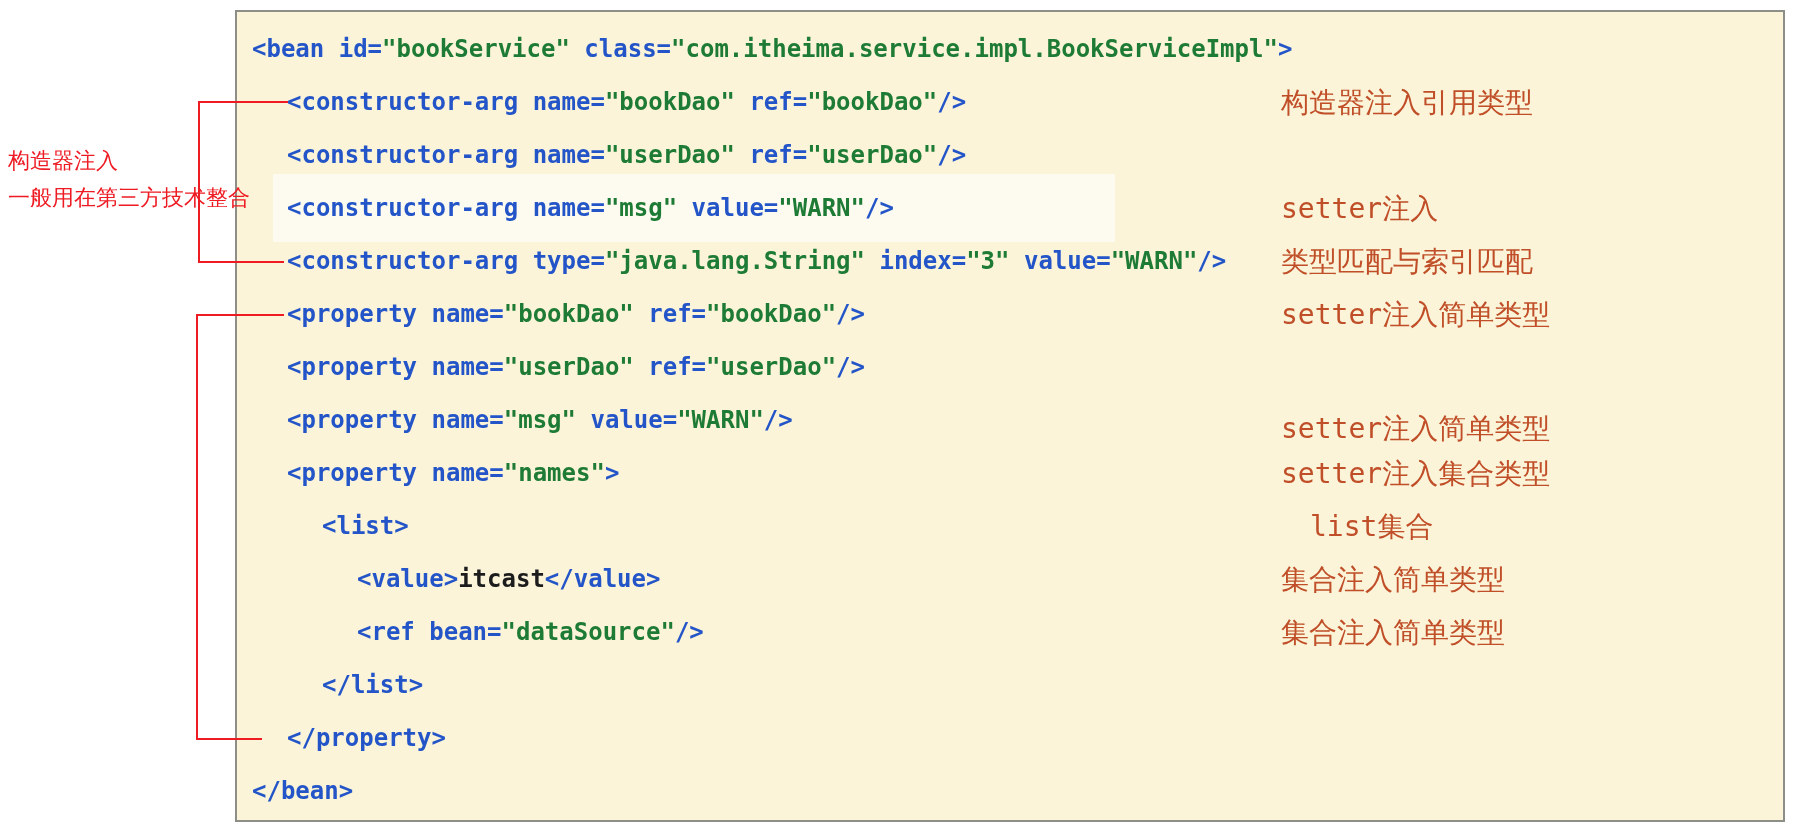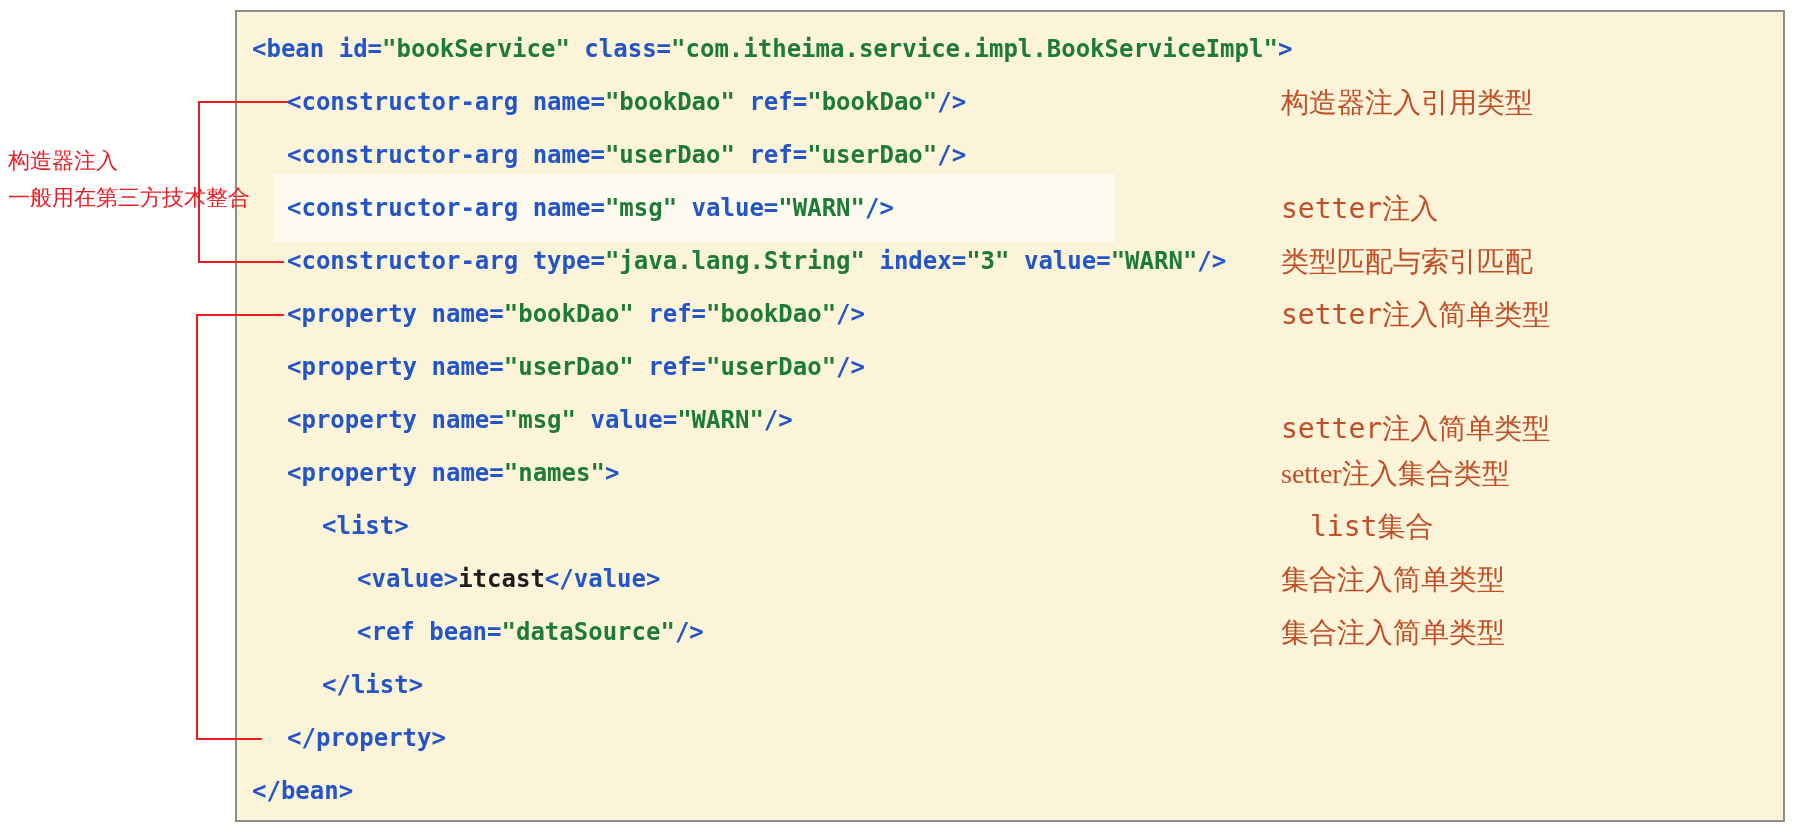--- a/index.html
+++ b/index.html
@@ -80,21 +80,21 @@
   <div class="line-highlight"></div>
 
   <div class="code"><div class="code-line" style="padding-left: 0px;"><span class="tok-b">&lt;bean id=</span><span class="tok-g">"bookService"</span><span class="tok-b"> class=</span><span class="tok-g">"com.itheima.service.impl.BookServiceImpl"</span><span class="tok-b">&gt;</span></div><div class="code-line" style="padding-left: 35px;"><span class="tok-b">&lt;constructor-arg name=</span><span class="tok-g">"bookDao"</span><span class="tok-b"> ref=</span><span class="tok-g">"bookDao"</span><span class="tok-b">/&gt;</span></div><div class="code-line" style="padding-left: 35px;"><span class="tok-b">&lt;constructor-arg name=</span><span class="tok-g">"userDao"</span><span class="tok-b"> ref=</span><span class="tok-g">"userDao"</span><span class="tok-b">/&gt;</span></div><div class="code-line" style="padding-left: 35px;"><span class="tok-b">&lt;constructor-arg name=</span><span class="tok-g">"msg"</span><span class="tok-b"> value=</span><span class="tok-g">"WARN"</span><span class="tok-b">/&gt;</span></div><div class="code-line" style="padding-left: 35px;"><span class="tok-b">&lt;constructor-arg type=</span><span class="tok-g">"java.lang.String"</span><span class="tok-b"> index=</span><span class="tok-g">"3"</span><span class="tok-b"> value=</span><span class="tok-g">"WARN"</span><span class="tok-b">/&gt;</span></div><div class="code-line" style="padding-left: 35px;"><span class="tok-b">&lt;property name=</span><span class="tok-g">"bookDao"</span><span class="tok-b"> ref=</span><span class="tok-g">"bookDao"</span><span class="tok-b">/&gt;</span></div><div class="code-line" style="padding-left: 35px;"><span class="tok-b">&lt;property name=</span><span class="tok-g">"userDao"</span><span class="tok-b"> ref=</span><span class="tok-g">"userDao"</span><span class="tok-b">/&gt;</span></div><div class="code-line" style="padding-left: 35px;"><span class="tok-b">&lt;property name=</span><span class="tok-g">"msg"</span><span class="tok-b"> value=</span><span class="tok-g">"WARN"</span><span class="tok-b">/&gt;</span></div><div class="code-line" style="padding-left: 35px;"><span class="tok-b">&lt;property name=</span><span class="tok-g">"names"</span><span class="tok-b">&gt;</span></div><div class="code-line" style="padding-left: 70px;"><span class="tok-b">&lt;list&gt;</span></div><div class="code-line" style="padding-left: 105px;"><span class="tok-b">&lt;value&gt;</span><span class="tok-k">itcast</span><span class="tok-b">&lt;/value&gt;</span></div><div class="code-line" style="padding-left: 105px;"><span class="tok-b">&lt;ref bean=</span><span class="tok-g">"dataSource"</span><span class="tok-b">/&gt;</span></div><div class="code-line" style="padding-left: 70px;"><span class="tok-b">&lt;/list&gt;</span></div><div class="code-line" style="padding-left: 35px;"><span class="tok-b">&lt;/property&gt;</span></div><div class="code-line" style="padding-left: 0px;"><span class="tok-b">&lt;/bean&gt;</span></div></div>
 
   <div>
       <div class="right-note" style="top: 82.5px;">构造器注入引用类型</div>
       <div class="right-note" style="top: 188.5px;">setter注入</div>
       <div class="right-note" style="top: 241.5px;">类型匹配与索引匹配</div>
       <div class="right-note" style="top: 294.5px;">setter注入简单类型</div>
       <div class="right-note" style="top: 409px;">setter注入简单类型</div>
-      <div class="right-note" style="top: 453.5px; font-family: Liberation Serif, serif;">setter注入集合类型</div>
+      <div class="right-note" style="top: 453.5px;">setter注入集合类型</div>
       <div class="right-note" style="top: 506.5px; margin-left: 29px;">list集合</div>
       <div class="right-note" style="top: 559.5px;">集合注入简单类型</div>
       <div class="right-note" style="top: 612.5px;">集合注入简单类型</div>
     </div>
 
   <div class="left-note left-note-1">
     <div class="ln">构造器注入</div>
     <div class="ln">一般用在第三方技术整合</div>
   </div>
 

